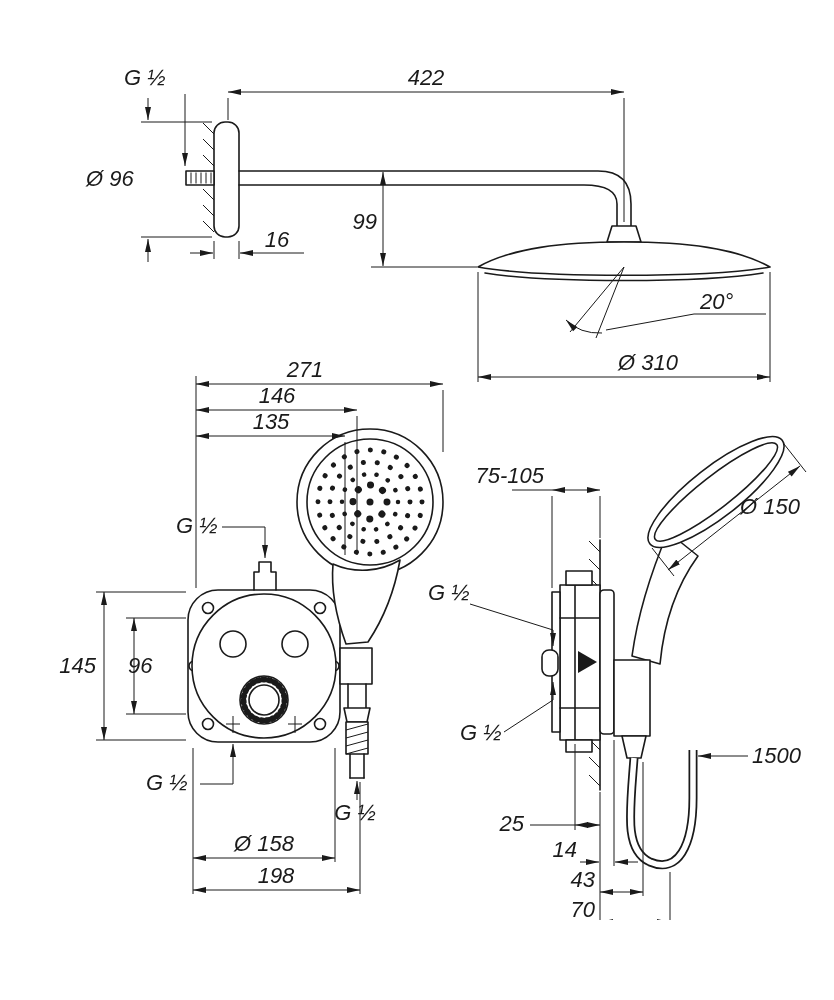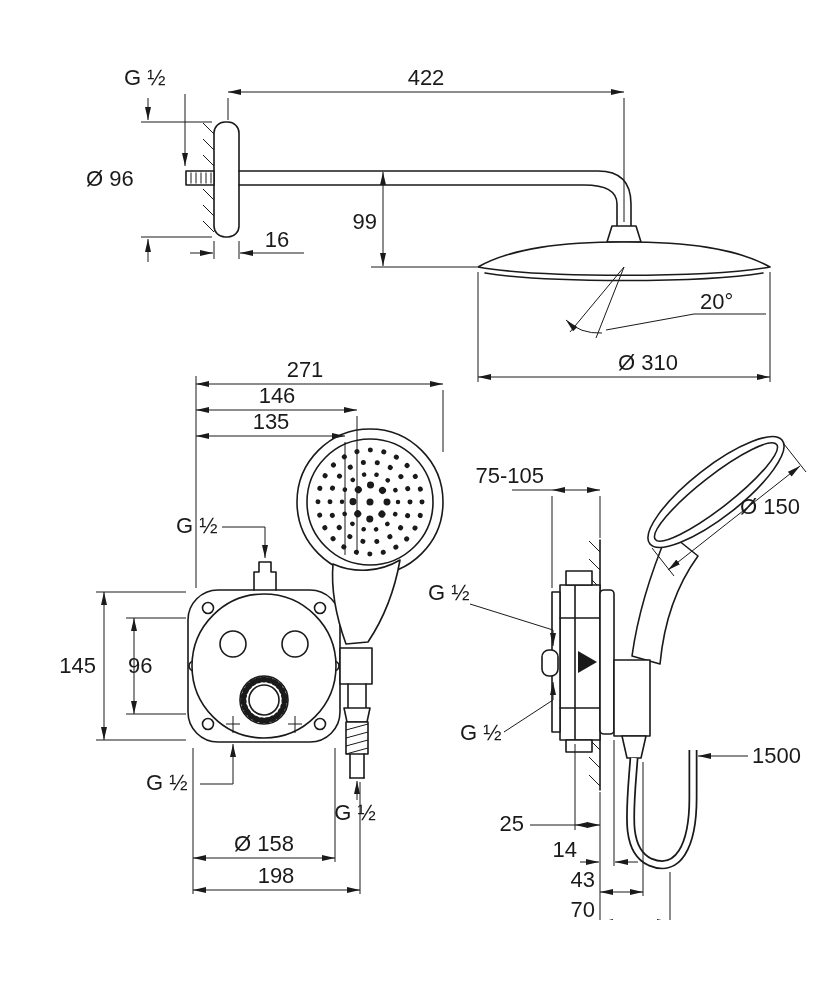--- a/index.html
+++ b/index.html
@@ -1,16 +1,16 @@
 <!DOCTYPE html>
 <html><head>
 <meta charset="utf-8">
 <style>
   html,body{margin:0;padding:0;background:#ffffff;}
-  .stage{width:834px;height:920px;background:#ffffff;position:relative;overflow:hidden;}
+  .stage{width:834px;height:920px;background:#ffffff;position:relative;overflow:hidden;font-style:italic;}
   svg{display:block;}
   .obj{stroke:#1a1a1a;stroke-width:1.6;fill:none;stroke-linecap:round;stroke-linejoin:round;}
   .objf{fill:#ffffff;}
   .dim{stroke:#1a1a1a;stroke-width:1;fill:none;}
   .dots{fill:none;stroke:#1a1a1a;stroke-linecap:round;}
   .blk{fill:#1a1a1a;stroke:none;}
   text{fill:#1a1a1a;font-family:"Liberation Sans","DejaVu Sans",sans-serif;font-size:22px;}
 </style>
 </head>
 <body>

